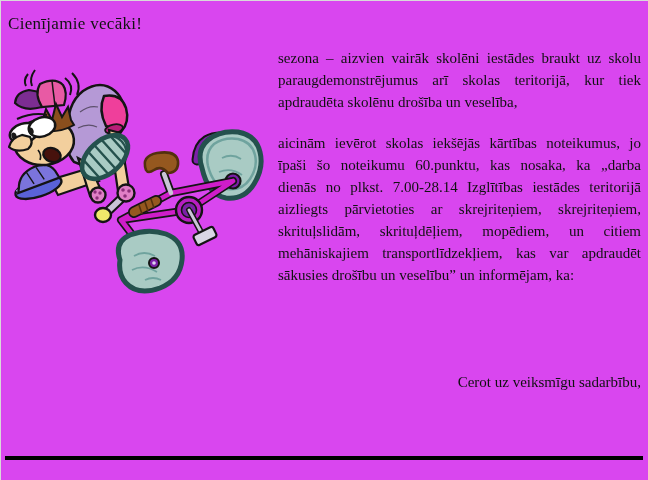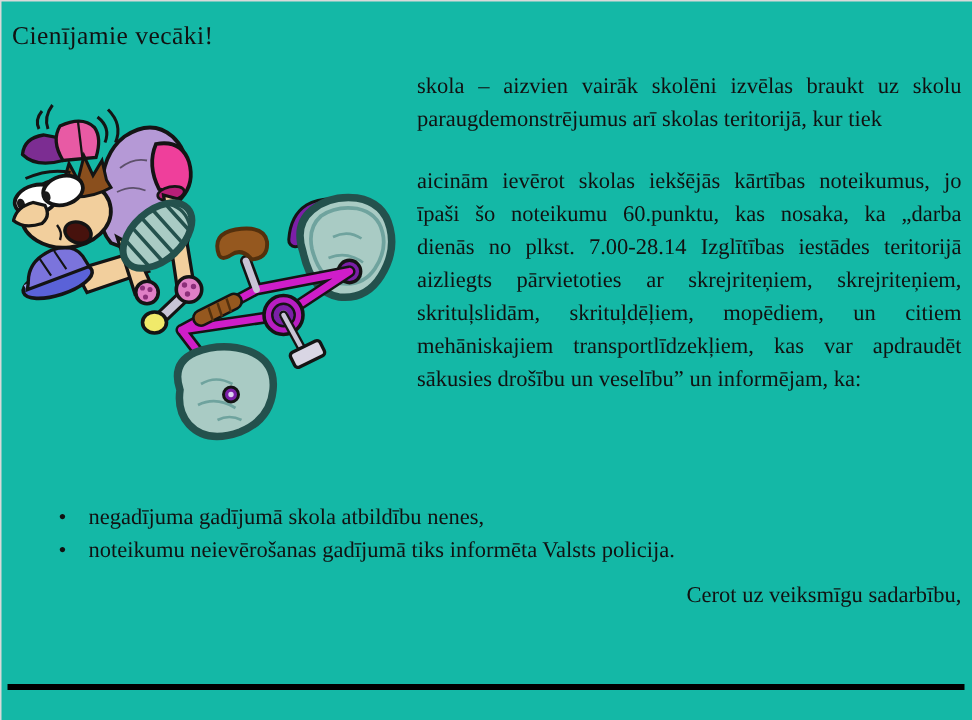--- a/index.html
+++ b/index.html
@@ -2,42 +2,42 @@
 <html style="--outline: #141414; --skin: #f2cf9d; --hair: #8a4f1d; --cap_pink: #e85aa4; --cap_purple: #7c2d92; --shirt: #b599d6; --sleeve: #ef3f9b; --teal_light: #a9cbc4; --teal_mid: #6fa39e; --teal_dark: #24514d; --frame: #cf1dc9; --purple_dark: #7c1fa8; --brown: #95581f; --brown_dark: #53300d; --blue: #5a62d8; --blue_light: #9fa8ec; --sneaker_purple: #7b74dc; --glove: #e07fc6; --glove_dark: #8c2f7a; --yellow: #f0ea6a; --gray: #c9c4d6;"><head>
 <meta charset="utf-8">
 <style>
   * { margin:0; padding:0; box-sizing:border-box; }
   html,body { background:#ffffff; }
   body {
     width:648px; height:480px; position:relative; overflow:hidden;
     font-family:"Liberation Serif", serif; color:#111;
   }
   .page {
-    position:absolute; inset:0; background:#14b8a6;
+    position:absolute; inset:0; background:#d946ef;
     box-shadow: inset 0 1px 0 #d9d9d9, inset 1px 0 0 #d9d9d9;
   }
   .heading {
     position:absolute; left:8px; top:14px;
     font-size:17px; line-height:20px; letter-spacing:0.3px;
   }
   .art { position:absolute; left:8px; top:62px; width:270px; height:242px; }
   .rightcol { position:absolute; left:278px; top:47px; width:363px; font-size:15px; }
   .para + .para { margin-top:19px; }
   .jline {
     height:22px; line-height:22px; overflow:hidden;
     text-align:justify; white-space:normal;
   }
   .jline::after { content:""; display:inline-block; width:100%; }
   .jline:last-child { text-align:left; }
   .jline:last-child::after { width:0; }
   .bullets { position:absolute; left:30px; top:334px; width:590px; font-size:15px; }
   .bullet-line { position:relative; padding-left:29px; height:22px; line-height:22px; white-space:nowrap; }
   .bullet-line::before { content:"\2022"; position:absolute; left:9px; top:0; }
   .closing {
-    position:absolute; right:7px; top:387px; width:420px;
+    position:absolute; right:7px; top:372px; width:420px;
     text-align:right; font-size:15px;
   }
   .closing-line { height:21px; line-height:21px; }
   .rule { position:absolute; left:5px; top:456px; width:638px; height:4px; background:#000; }
   svg * { vector-effect:none; }
 </style>
 </head>
 <body>
 
 <div class="page">
@@ -143,37 +143,34 @@
       <circle cx="89" cy="136" r="1.7" fill="var(--glove_dark)"></circle>
       <circle cx="118" cy="131" r="8.5" fill="var(--glove)" stroke="var(--outline)" stroke-width="2.4"></circle>
       <circle cx="115" cy="128" r="1.8" fill="var(--glove_dark)"></circle>
       <circle cx="121" cy="129" r="1.8" fill="var(--glove_dark)"></circle>
       <circle cx="117" cy="134" r="1.8" fill="var(--glove_dark)"></circle>
     </g>
   </svg>
 
   <div class="rightcol">
     <div class="para">
-        <div class="jline">skola – aizvien vairāk skolēni izvēlas braukt uz skolu</div>
+        <div class="jline">sezona – aizvien vairāk skolēni iestādes braukt uz skolu</div>
         <div class="jline">paraugdemonstrējumus arī skolas teritorijā, kur tiek</div>
+        <div class="jline">apdraudēta skolēnu drošība un veselība,</div>
       </div>
     <div class="para">
         <div class="jline">aicinām ievērot skolas iekšējās kārtības noteikumus, jo</div>
         <div class="jline">īpaši šo noteikumu 60.punktu, kas nosaka, ka „darba</div>
         <div class="jline">dienās no plkst. 7.00-28.14 Izglītības iestādes teritorijā</div>
         <div class="jline">aizliegts pārvietoties ar skrejriteņiem, skrejriteņiem,</div>
         <div class="jline">skrituļslidām, skrituļdēļiem, mopēdiem, un citiem</div>
         <div class="jline">mehāniskajiem transportlīdzekļiem, kas var apdraudēt</div>
         <div class="jline">sākusies drošību un veselību” un informējam, ka:</div>
       </div>
   </div>
 
-  <div class="bullets">
-      <div class="bullet-line">negadījuma gadījumā skola atbildību nenes,</div>
-      <div class="bullet-line">noteikumu neievērošanas gadījumā tiks informēta Valsts policija.</div>
-    </div>
 
   <div class="closing">
       <div class="closing-line">Cerot uz veiksmīgu sadarbību,</div>
     </div>
 
   <div class="rule"></div>
 </div>
 
 </body></html>

